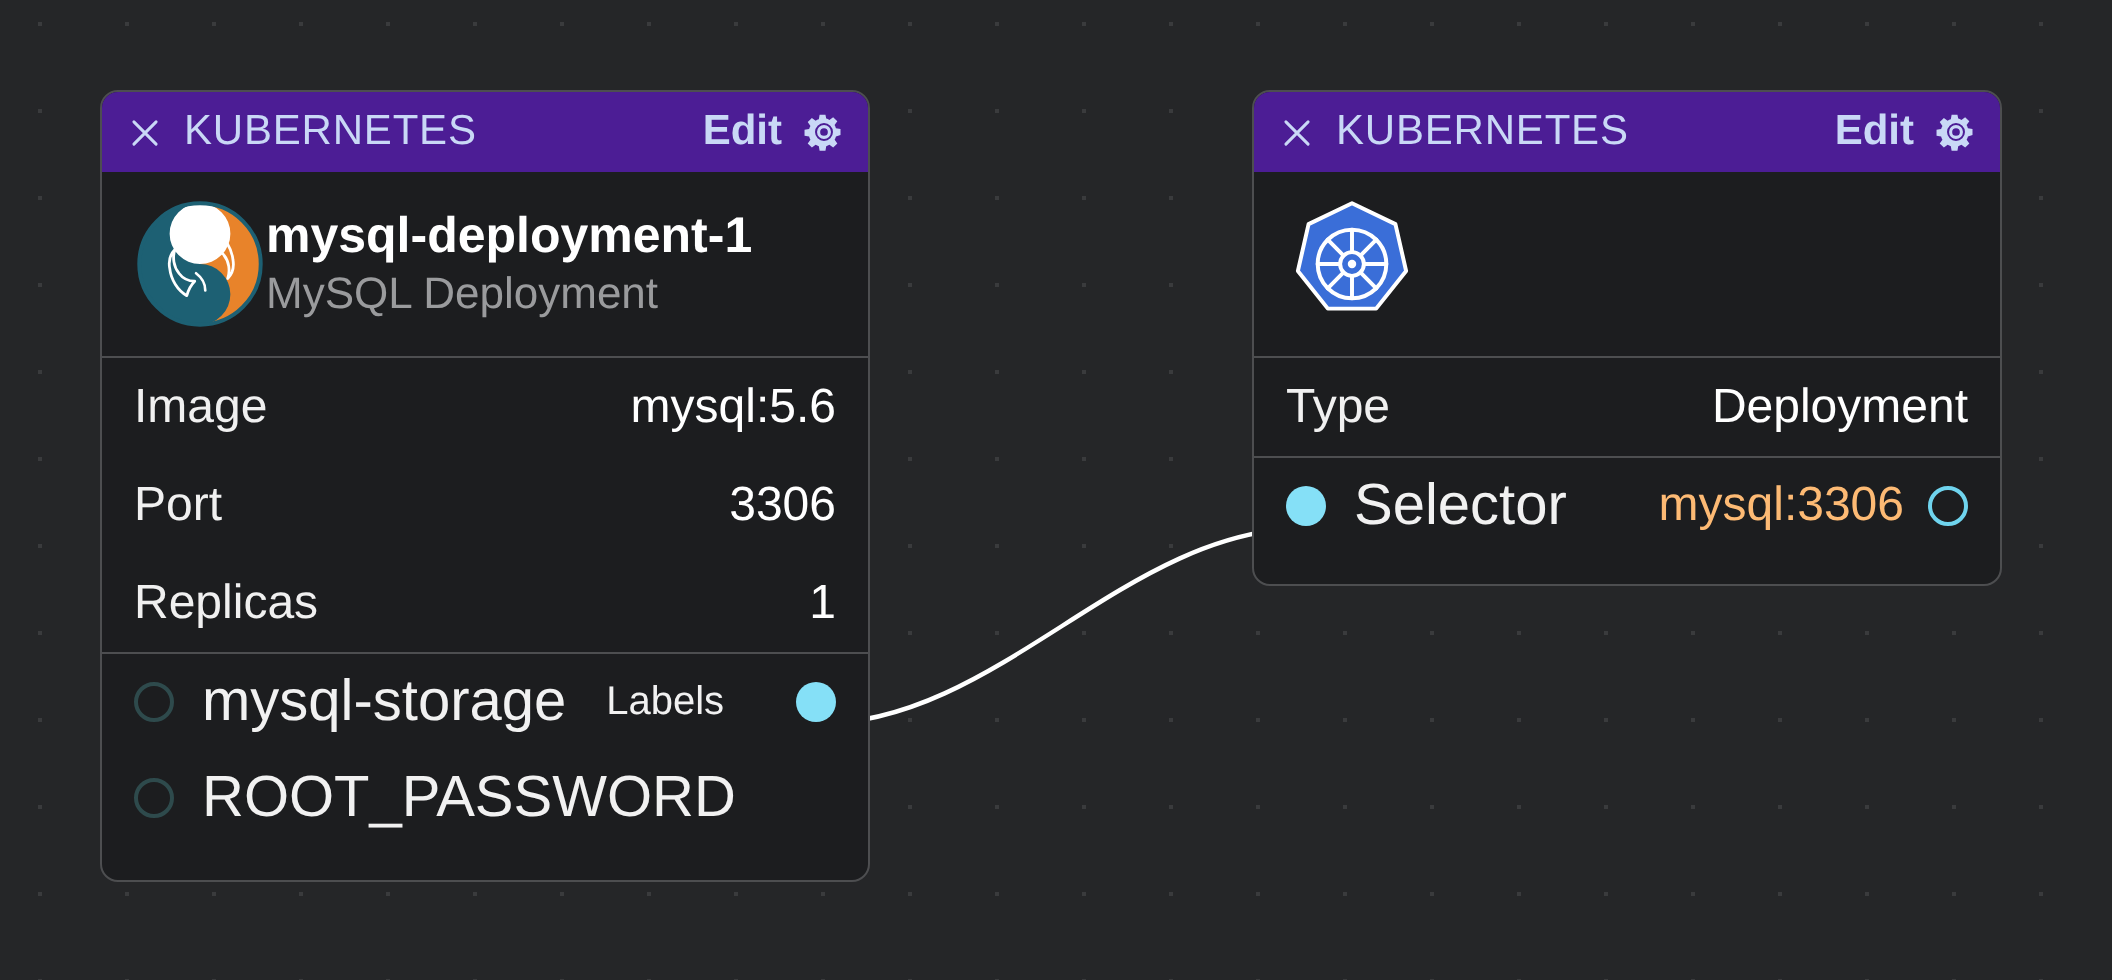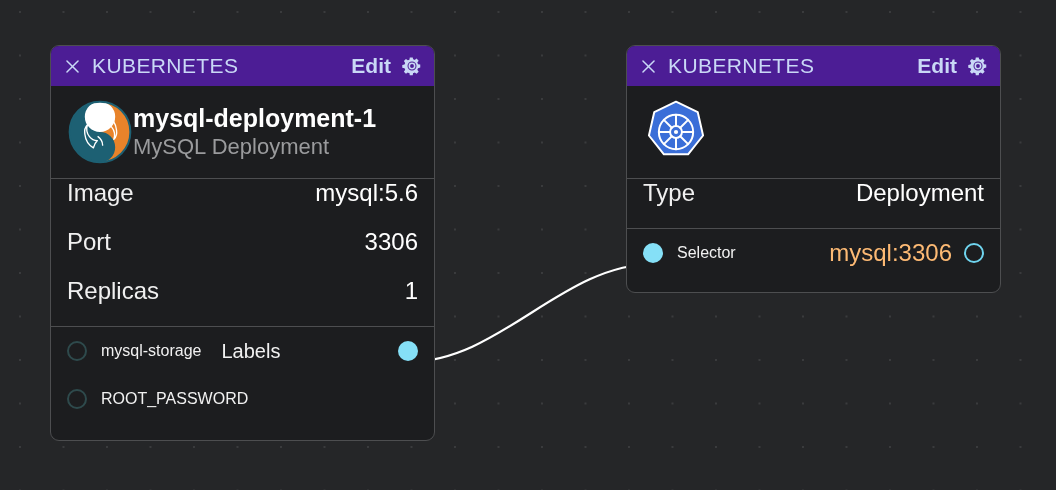--- a/index.html
+++ b/index.html
@@ -129,21 +129,21 @@
     color: #9a9b9d;
     line-height: 1.25;
     white-space: nowrap;
   }
 
   
   .attr-section { background: #1c1d1f; }
 
   .attr-row {
     display: flex;
-    align-items: flex-start;
+    align-items: center;
     justify-content: space-between;
     padding: 0 16px;
     height: 49px;
   }
 
   .attr-key {
     font-size: 24px;
     color: #f0f0f0;
     white-space: nowrap;
   }
@@ -164,21 +164,21 @@
 
   .port-row {
     display: flex;
     align-items: center;
     height: 48px;
     padding: 0 16px;
     position: relative;
   }
 
   .port-label {
-    font-size: 16px;
+    font-size: 29px;
     color: #f1f1f1;
     white-space: nowrap;
   }
 
   .port-mid-label {
     font-size: 20px;
     color: #f1f1f1;
     white-space: nowrap;
   }
 

